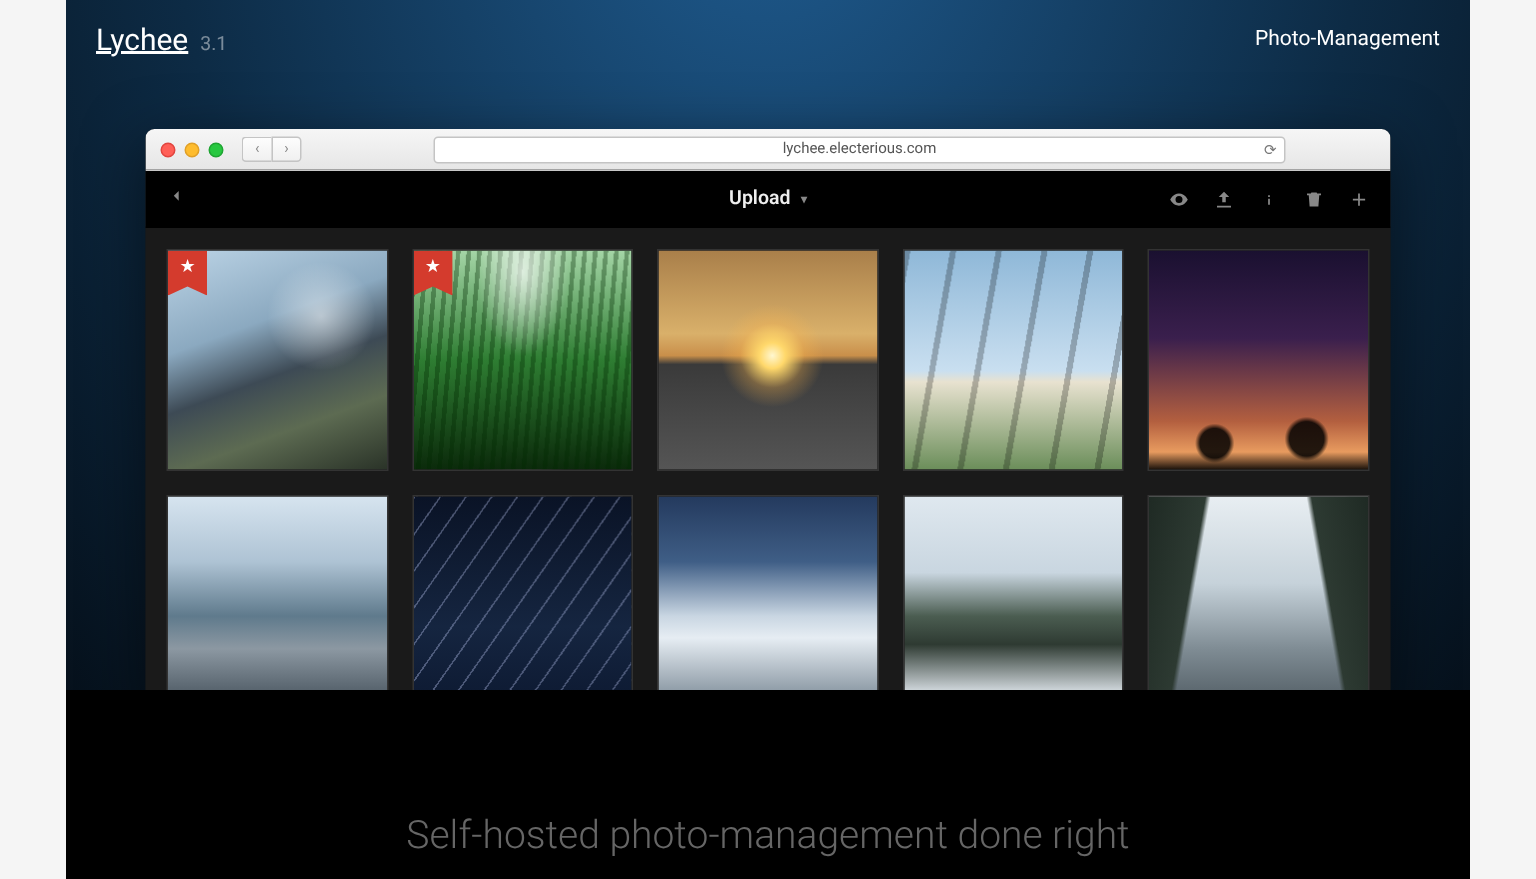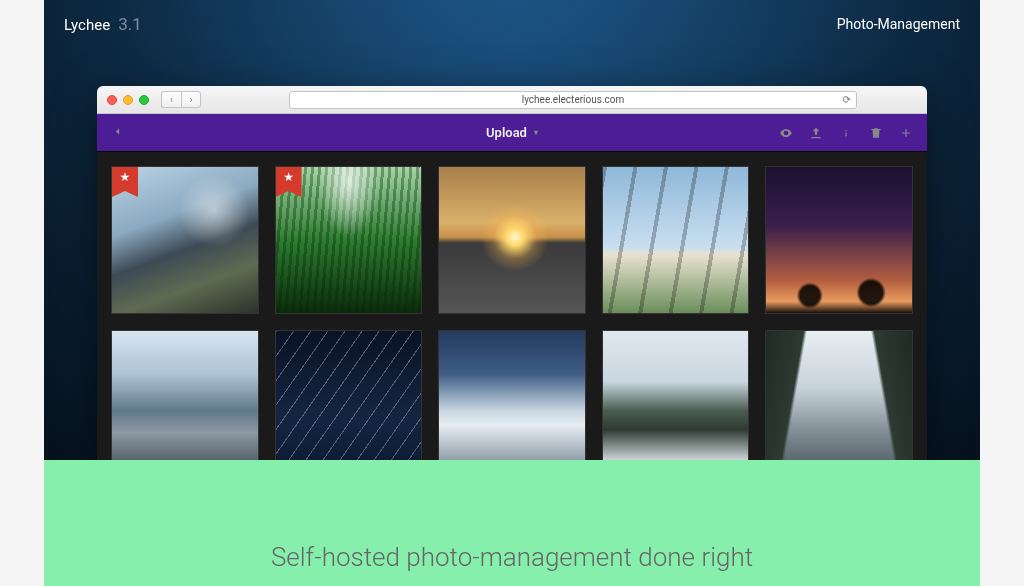--- a/index.html
+++ b/index.html
@@ -30,26 +30,27 @@
     align-items: center;
     padding: 14px 20px 10px 20px;
     color: #fff;
   }
   .hero-header-left {
     display: flex;
     align-items: baseline;
     gap: 8px;
   }
   .app-name {
-    font-size: 15px;
+    font-size: 20px;
     font-weight: 400;
     color: #fff;
+    text-decoration: underline;
   }
   .app-version {
-    font-size: 17px;
+    font-size: 13px;
     color: rgba(255,255,255,0.45);
   }
   .hero-header-right {
     font-size: 14px;
     color: #fff;
     font-weight: 400;
     padding-left: 24px;
   }
   .browser-window {
     position: absolute;
@@ -116,21 +117,21 @@
     position: relative;
   }
   .reload-icon {
     position: absolute;
     right: 5px;
     font-size: 10px;
     color: #777;
   }
   .app-toolbar {
     height: 38px;
-    background: #4c1d95;
+    background: #000000;
     border-bottom: 1px solid #000;
     display: flex;
     align-items: center;
     padding: 0 14px;
     position: relative;
   }
   .toolbar-back {
     color: #888;
     font-size: 13px;
     cursor: pointer;
@@ -234,21 +235,21 @@
   }
   .t8 { background:
     linear-gradient(to bottom, #dfe8ef 0%, #c9d6e0 35%, #4b5d51 55%, #2e3a32 68%, #d4dbe0 90%);
   }
   .t9 { background:
     linear-gradient(100deg, #1f2a24 0%, #2d3a32 22%, transparent 24%),
     linear-gradient(260deg, #1f2a24 0%, #2d3a32 22%, transparent 24%),
     linear-gradient(to bottom, #e8eef2 0%, #c6d2da 40%, #7f8c94 70%, #4a555c 100%);
   }
   .tagline-section {
-    background: #86efac;
+    background: #000000;
     width: 936px;
     flex: 1;
     display: flex;
     align-items: flex-end;
     justify-content: center;
     padding-bottom: 14px;
   }
   .tagline {
     font-size: 26px;
     font-weight: 300;

